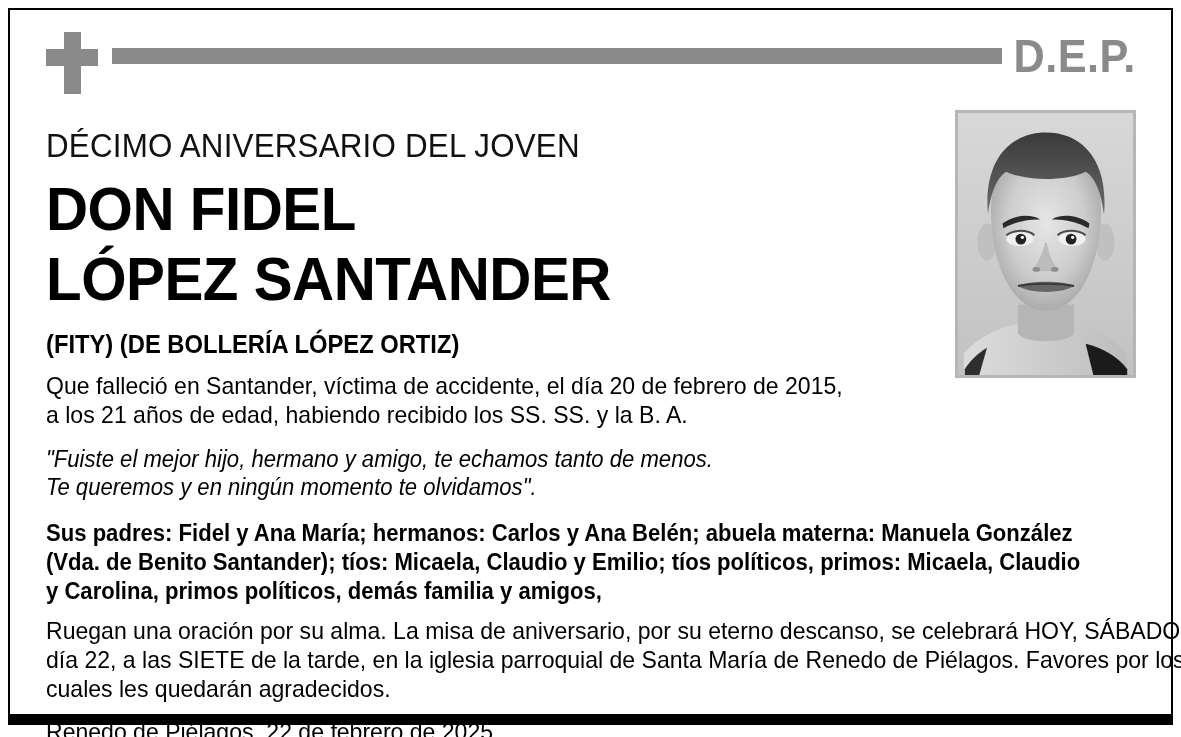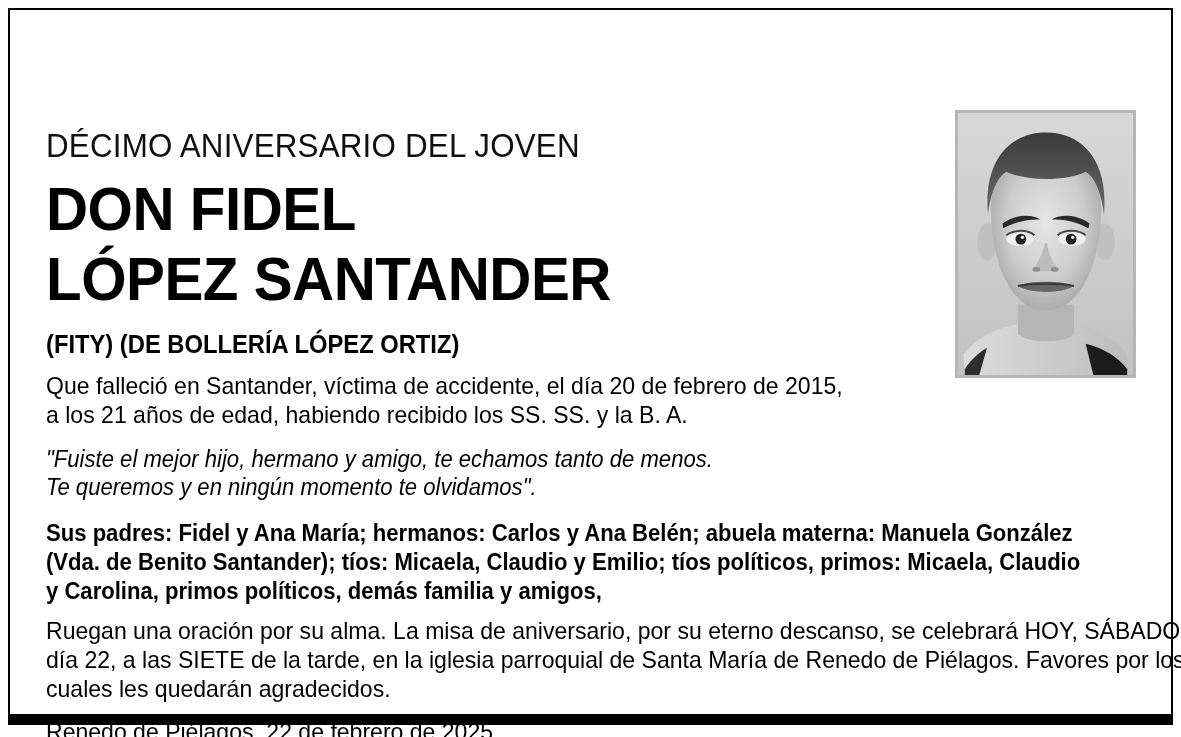--- a/index.html
+++ b/index.html
@@ -204,20 +204,28 @@
 </head>
 <body>
 
 <div class="notice">
 
   <div class="notice-frame"></div>
   <div class="notice-baserule"></div>
 
   <div class="inner">
 
+    <div class="header">
+      <div class="cross">
+        <div class="bar-v"></div>
+        <div class="bar-h"></div>
+      </div>
+      <div class="rule"></div>
+      <div class="dep">D.E.P.</div>
+    </div>
 
     <div class="photo">
       <svg viewBox="0 0 181 268" preserveAspectRatio="none">
         <defs>
           <radialGradient id="faceLight" cx="50%" cy="46%" r="56%">
             <stop offset="0%" stop-color="#e6e6e6"></stop>
             <stop offset="62%" stop-color="#cdcdcd"></stop>
             <stop offset="100%" stop-color="#a8a8a8"></stop>
           </radialGradient>
           <linearGradient id="hairG" x1="0" y1="0" x2="0" y2="1">

